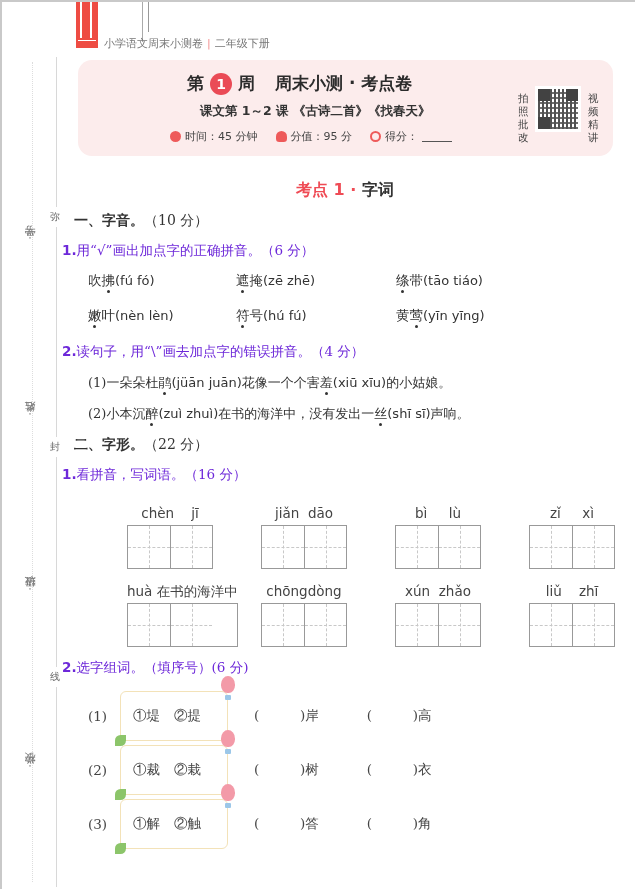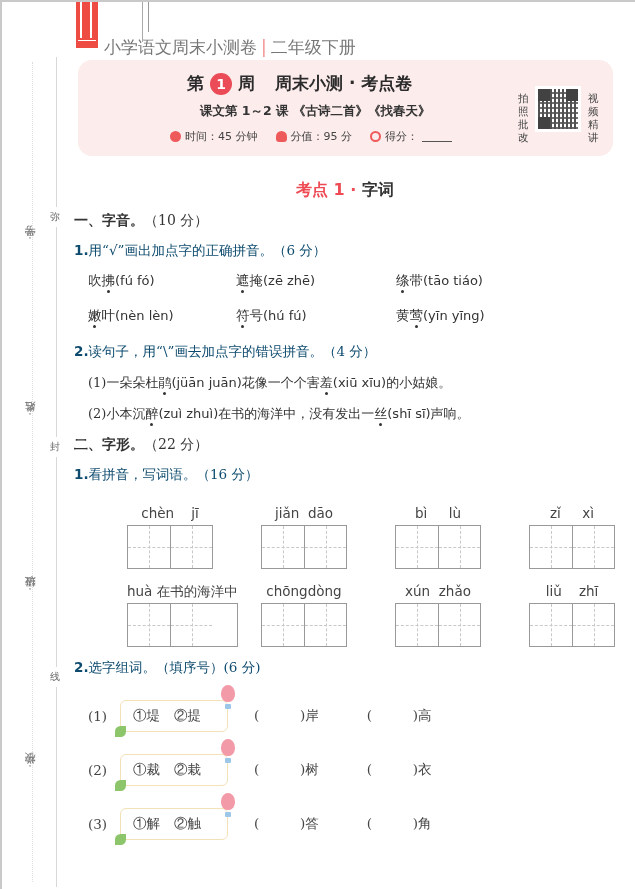--- a/index.html
+++ b/index.html
@@ -5,21 +5,21 @@
   * { box-sizing: border-box; margin: 0; padding: 0; }
   html, body { width: 635px; height: 889px; overflow: hidden; background: #c9c9c9; }
   body { font-family: "DejaVu Serif", serif; color: #333; position: relative; }
   .page { position: absolute; left: 2px; top: 2px; width: 633px; height: 887px; background: #ffffff; }
 
   
   .ribbon { position: absolute; left: 74px; top: 0; width: 22px; height: 46px; background: #ee4c43; }
   .ribbon .stripe { position: absolute; top: 0; width: 2px; height: 36px; background: #fff; }
   .ribbon .tag { position: absolute; left: 2px; bottom: 3px; width: 18px; height: 5px; border-top: 1px solid #fff; }
   .deco-line { position: absolute; top: 0; width: 1px; background: #aaa; }
-  .series { position: absolute; left: 102px; top: 34px; font-size: 17px; color: #777; font-family: "DejaVu Sans", sans-serif; }
+  .series { position: absolute; left: 102px; top: 34px; font-size: 11px; color: #777; font-family: "DejaVu Sans", sans-serif; }
   .series .sep { color: #f29090; margin: 0 4px; }
 
   
   .banner { position: absolute; left: 76px; top: 58px; width: 535px; height: 96px; background: #fcecec; border-radius: 14px; }
   .banner-title { position: absolute; left: 185px; top: 70px; font-size: 17px; font-weight: bold; color: #2b2b2b; font-family: "DejaVu Sans", sans-serif; display: flex; align-items: center; gap: 6px; }
   .week-num { display: inline-flex; align-items: center; justify-content: center; width: 22px; height: 22px; border-radius: 50%; background: #ea4b56; color: #fff; font-size: 14px; }
   .banner-sub { position: absolute; left: 198px; top: 101px; font-size: 12.5px; font-weight: bold; color: #333; font-family: "DejaVu Sans", sans-serif; }
   .banner-meta { position: absolute; left: 168px; top: 127px; font-size: 11px; color: #444; font-family: "DejaVu Sans", sans-serif; display: flex; gap: 18px; align-items: flex-start; }
   .meta-item { display: flex; align-items: center; gap: 4px; }
   .meta-icon { width: 11px; height: 11px; border-radius: 50%; background: #ee5a5a; display: inline-block; }
@@ -40,40 +40,40 @@
   .bind-line { position: absolute; left: 54px; width: 0; border-left: 1px solid #d8d8d8; }
   .bind-line-outer { position: absolute; left: 30px; width: 0; border-left: 1px dotted #ddd; }
   .bind-char { position: absolute; left: 48px; font-size: 10px; color: #666; font-family: "DejaVu Sans", sans-serif; }
   .bind-field { position: absolute; left: 22px; font-size: 11px; color: #777; writing-mode: vertical-rl; transform: rotate(180deg); font-family: "DejaVu Sans", sans-serif; }
 
   
   .section-title { position: absolute; left: 294px; top: 178px; font-size: 16px; font-weight: bold; font-family: "DejaVu Sans", sans-serif; }
   .section-title .red { color: #ef4b55; }
   .h1 { position: absolute; left: 72px; font-size: 14px; font-weight: bold; color: #333; font-family: "DejaVu Sans", sans-serif; }
   .h1 .pts { font-weight: normal; font-family: "DejaVu Serif", serif; }
-  .q { position: absolute; left: 72px; font-size: 13.5px; color: #0c4a6e; }
+  .q { position: absolute; left: 60px; font-size: 13.5px; color: #6d28d9; }
   .q b { font-family: "DejaVu Sans", sans-serif; }
   .item { position: absolute; font-size: 13.5px; color: #333; }
   .py { font-family: "DejaVu Sans", sans-serif; font-size: 13px; }
   .dot { position: relative; }
   .dot::after { content: ""; position: absolute; left: 50%; bottom: -5px; width: 3px; height: 3px; margin-left: -1.5px; border-radius: 50%; background: #333; }
 
   
   .word { position: absolute; padding-left: 39px; }
   .word .pinyin { font-family: "DejaVu Sans", sans-serif; font-size: 13.5px; color: #444; white-space: pre; height: 20px; text-align: center; }
   .grid { display: flex; border: 1px solid #999; }
   .cell { width: 42px; height: 42px; position: relative; }
   .cell + .cell { border-left: 1px solid #999; }
   .cell::before { content: ""; position: absolute; left: 50%; top: 0; bottom: 0; border-left: 1px dashed #c8c8c8; }
   .cell::after { content: ""; position: absolute; top: 50%; left: 0; right: 0; border-top: 1px dashed #c8c8c8; }
 
   
   .choice-row { position: absolute; left: 86px; height: 40px; display: flex; align-items: center; font-size: 13.5px; color: #444; }
   .choice-num { width: 32px; }
-  .choice-box { position: relative; width: 108px; height: 32px; border: 1px solid #f3e2b8; border-radius: 6px; display: flex; align-items: center; padding-left: 12px; gap: 14px; }
+  .choice-box { position: relative; width: 108px; height: 50px; border: 1px solid #f3e2b8; border-radius: 6px; display: flex; align-items: center; padding-left: 12px; gap: 14px; }
   .leaf { position: absolute; left: -6px; bottom: -6px; width: 11px; height: 11px; border-radius: 50% 0 50% 0; background: #8cc56a; }
   .balloon { position: absolute; right: -8px; top: -16px; width: 14px; height: 17px; border-radius: 50% 50% 45% 45%; background: #f39aa8; }
   .balloon::after { content: ""; position: absolute; left: 4px; top: 19px; width: 6px; height: 5px; background: #9cc7e8; border-radius: 1px; }
   .blank { margin-left: 26px; display: flex; gap: 0; }
   .blank .open { width: 46px; }
   .blank2 { margin-left: 48px; }
 </style>
 </head>
 <body>
 

